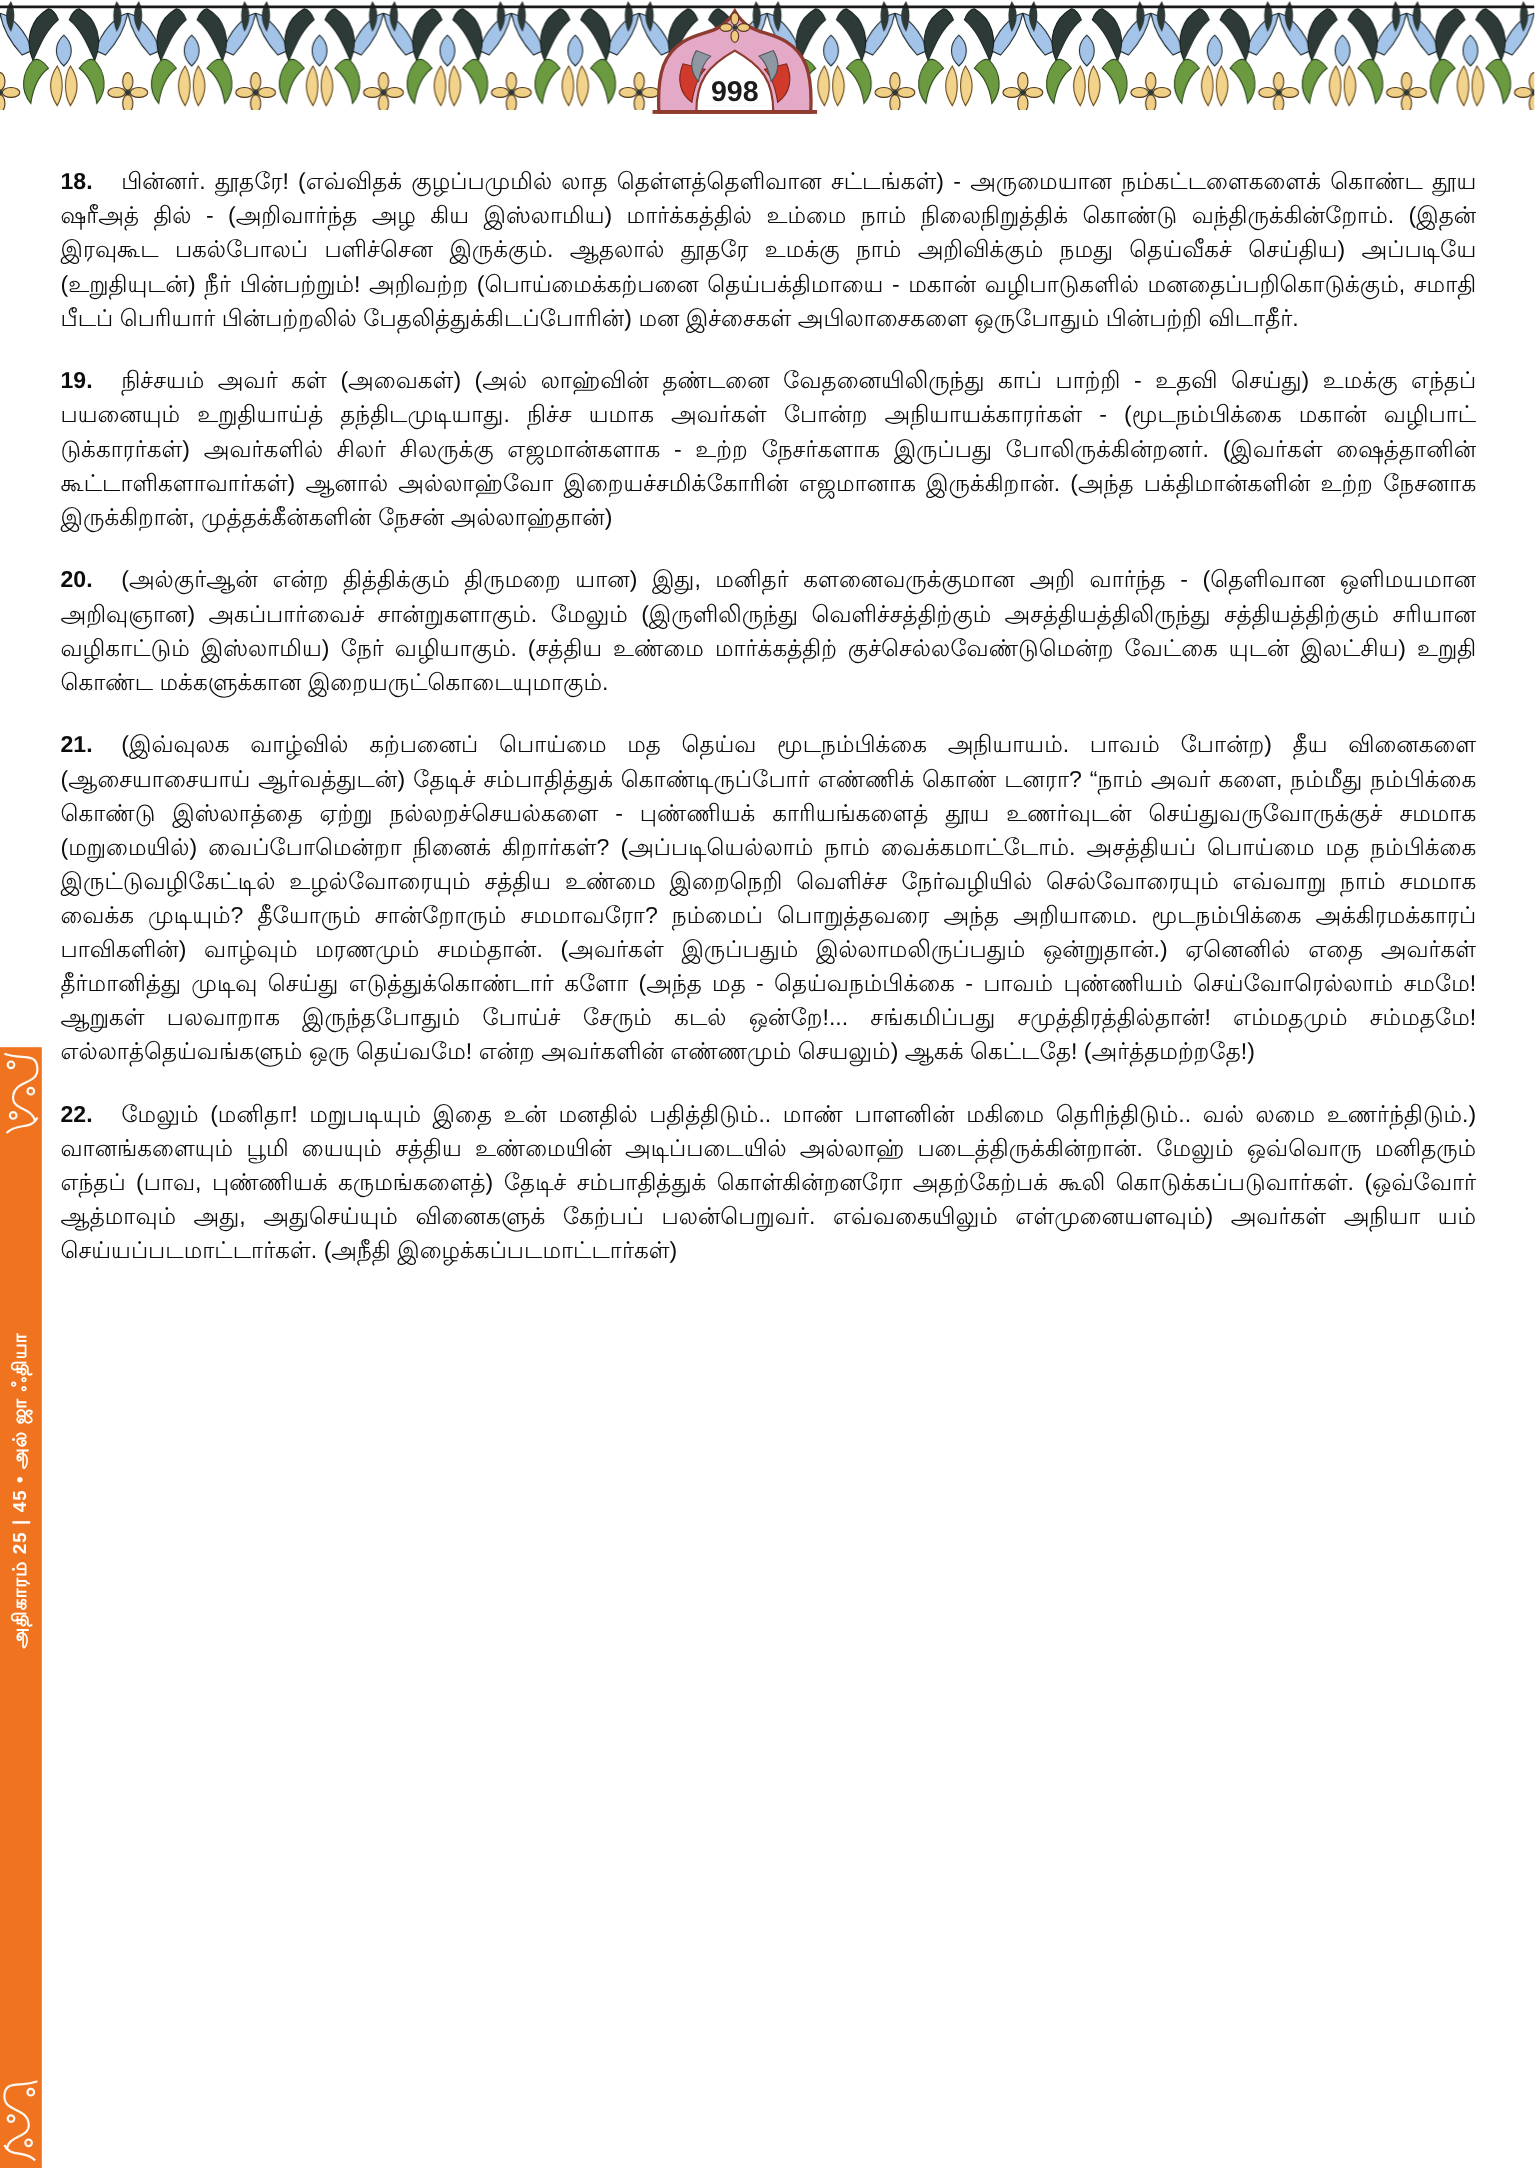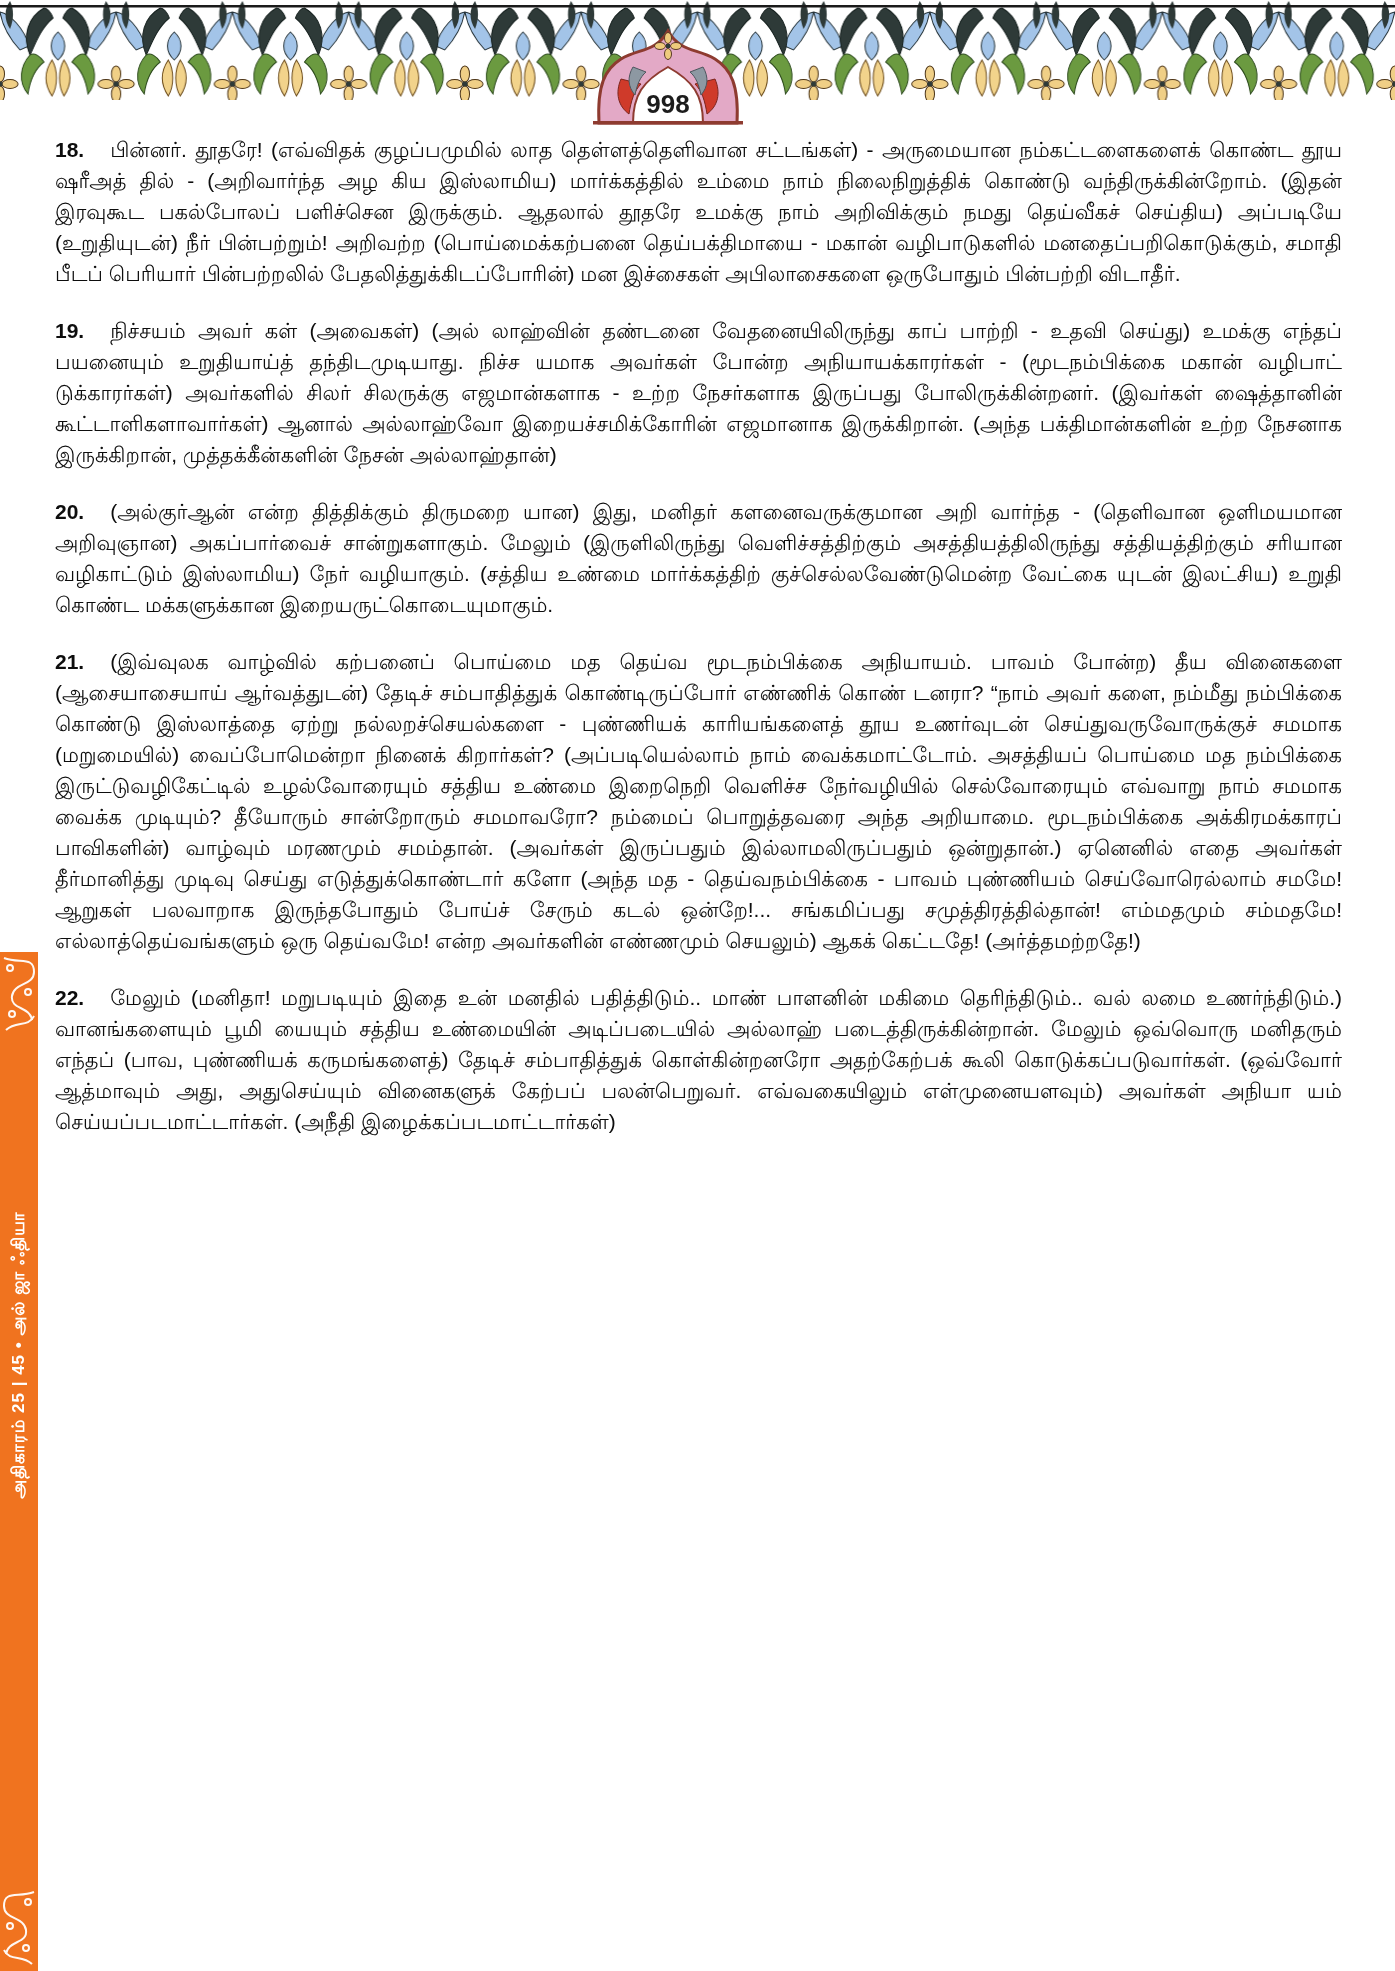--- a/index.html
+++ b/index.html
@@ -3,28 +3,28 @@
 <meta charset="utf-8">
 <style>
   html,body{margin:0;padding:0;}
   body{
     width:1395px;height:1971px;position:relative;overflow:hidden;
     background:#ffffff;
     font-family:"Liberation Sans", sans-serif;
   }
   
   .top-border{position:absolute;top:0;left:0;width:1395px;height:100px;}
-  .medallion{position:absolute;top:23px;left:668px;transform:translateX(-50%);}
+  .medallion{position:absolute;top:2px;left:668px;transform:translateX(-50%);}
   
   .content{
     position:absolute;top:134px;left:55px;width:1287px;
     color:#0d0d0d;font-size:21px;line-height:31px;
     text-align:justify;
   }
-  .verse{margin:0 0 26px 0;}
+  .verse{margin:16px 0 26px 0;}
   .vnum{font-weight:bold;margin-right:26px;}
   
   .sidebar{
     position:absolute;left:0;top:952px;width:38px;height:1019px;
     background:#F0731F;
   }
   .sidebar-orn{position:absolute;left:0;width:38px;}
   .sidebar-orn.top{top:0;}
   .sidebar-orn.bottom{bottom:0;}
   .spine-text{

